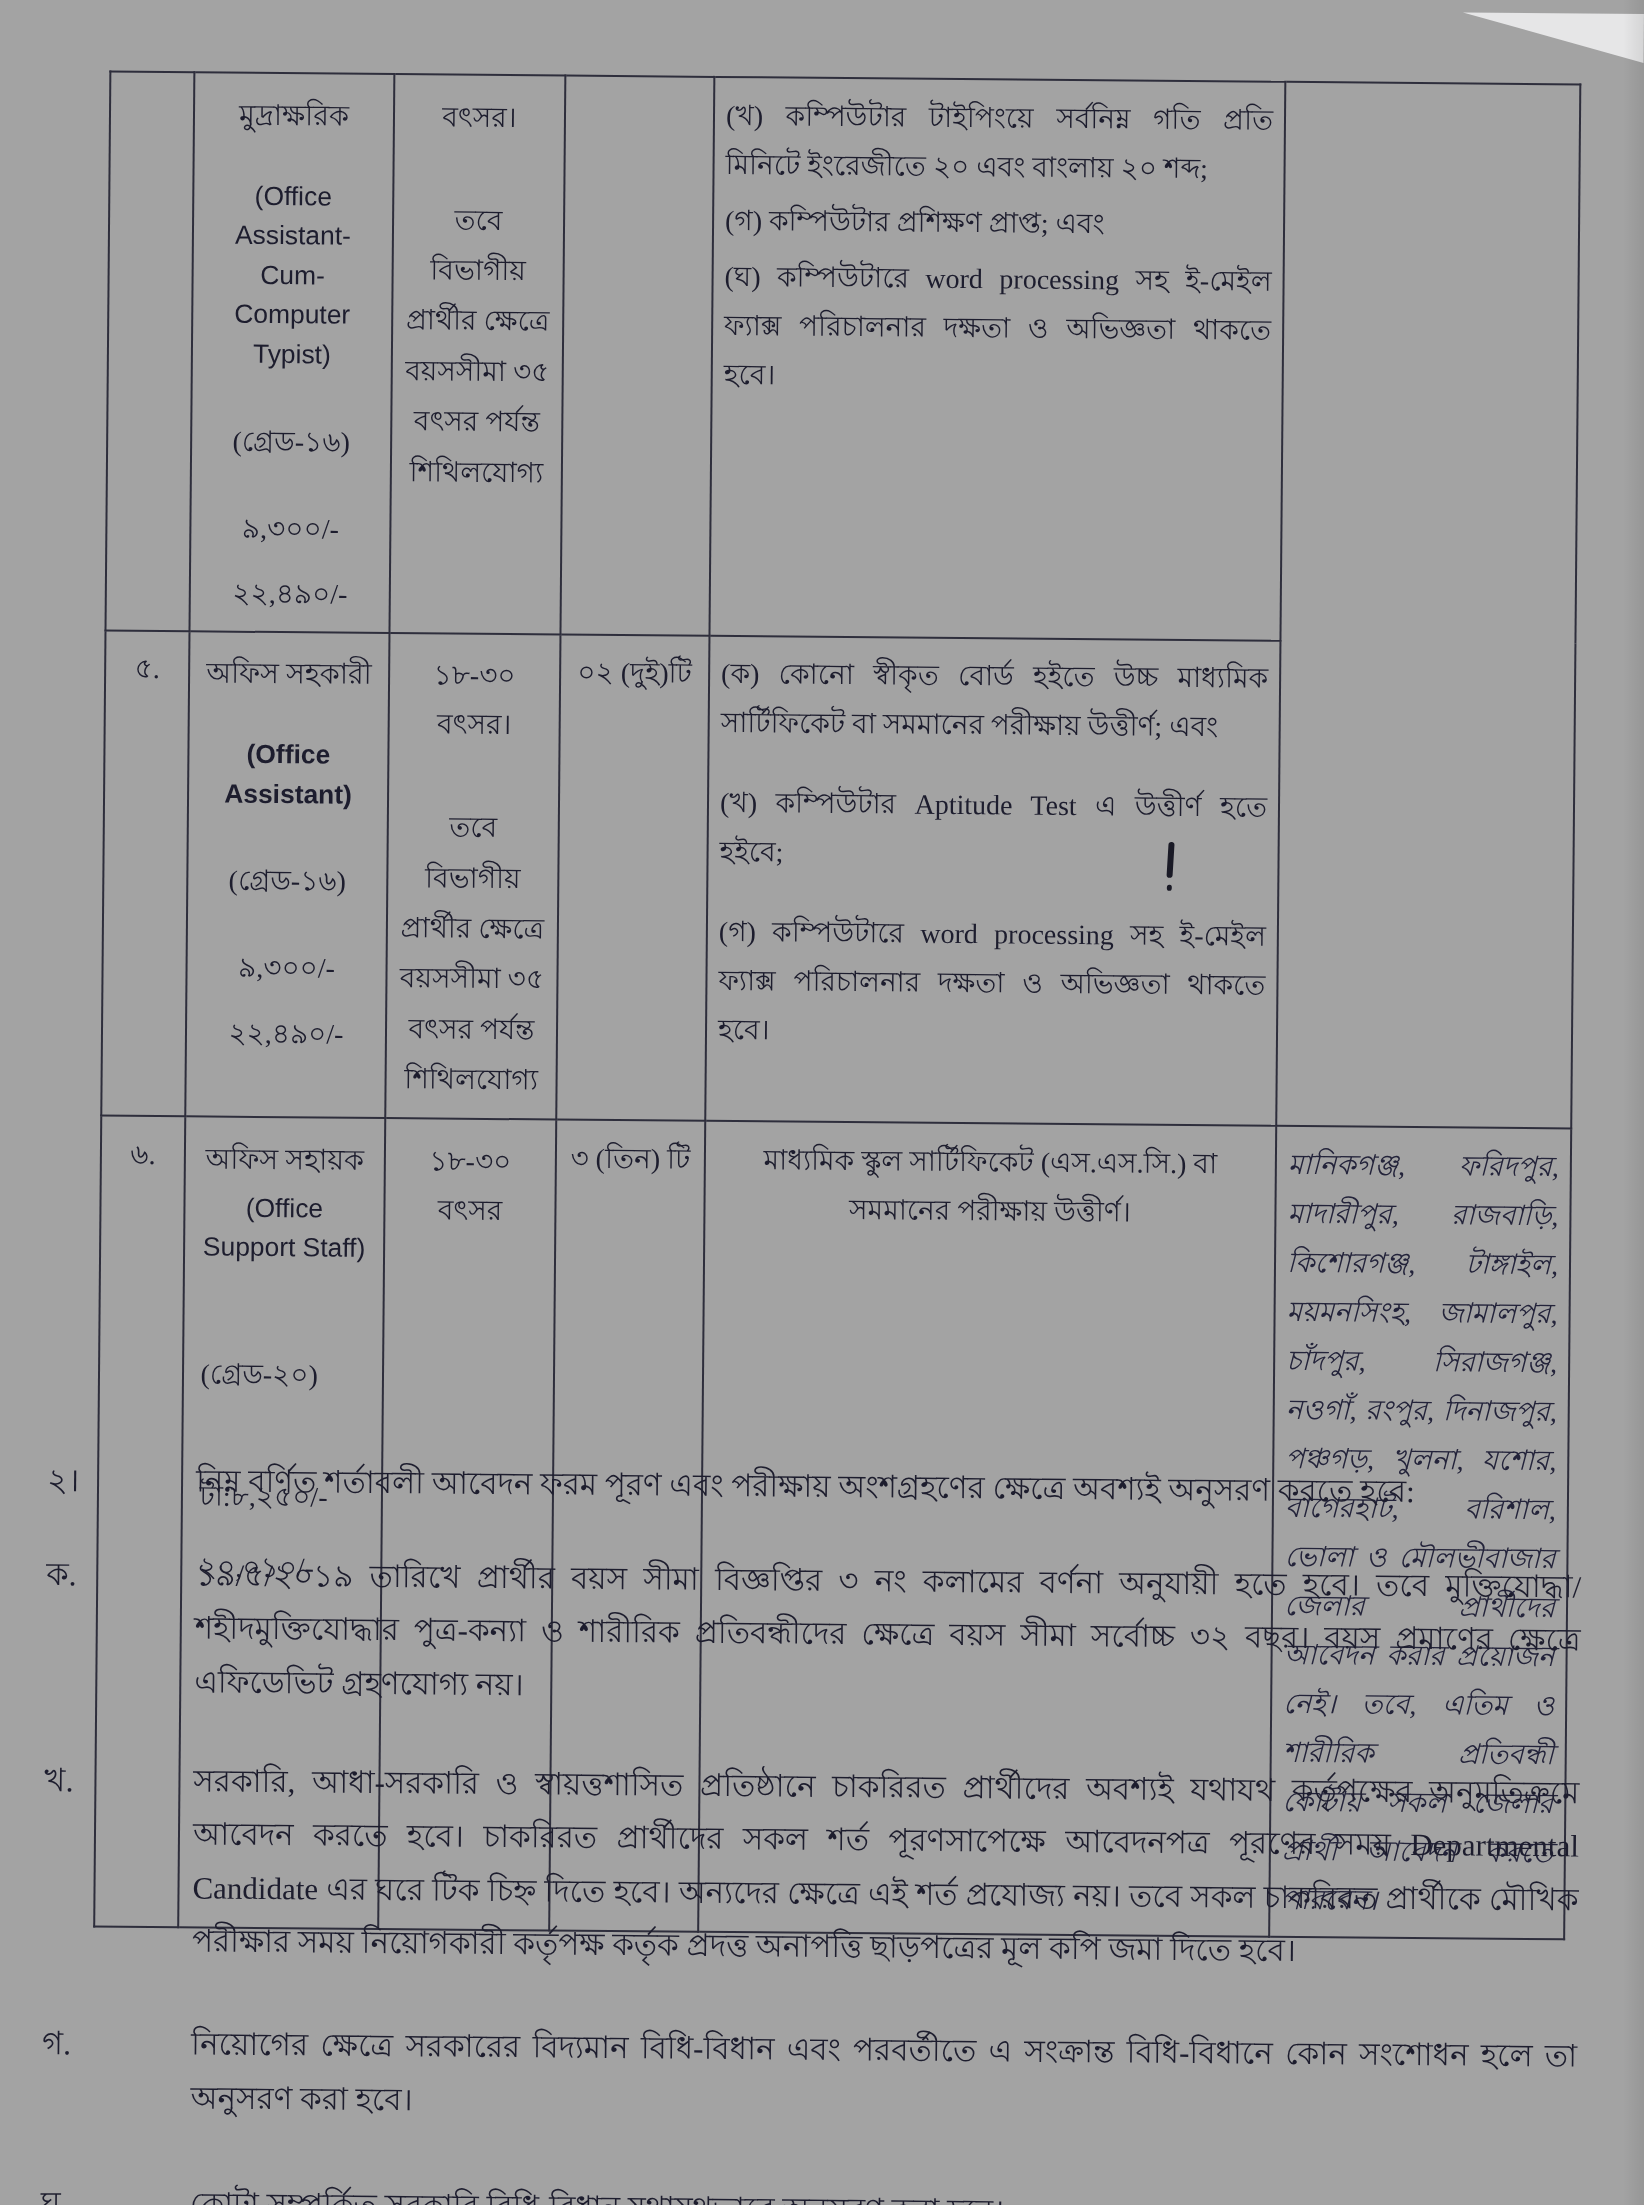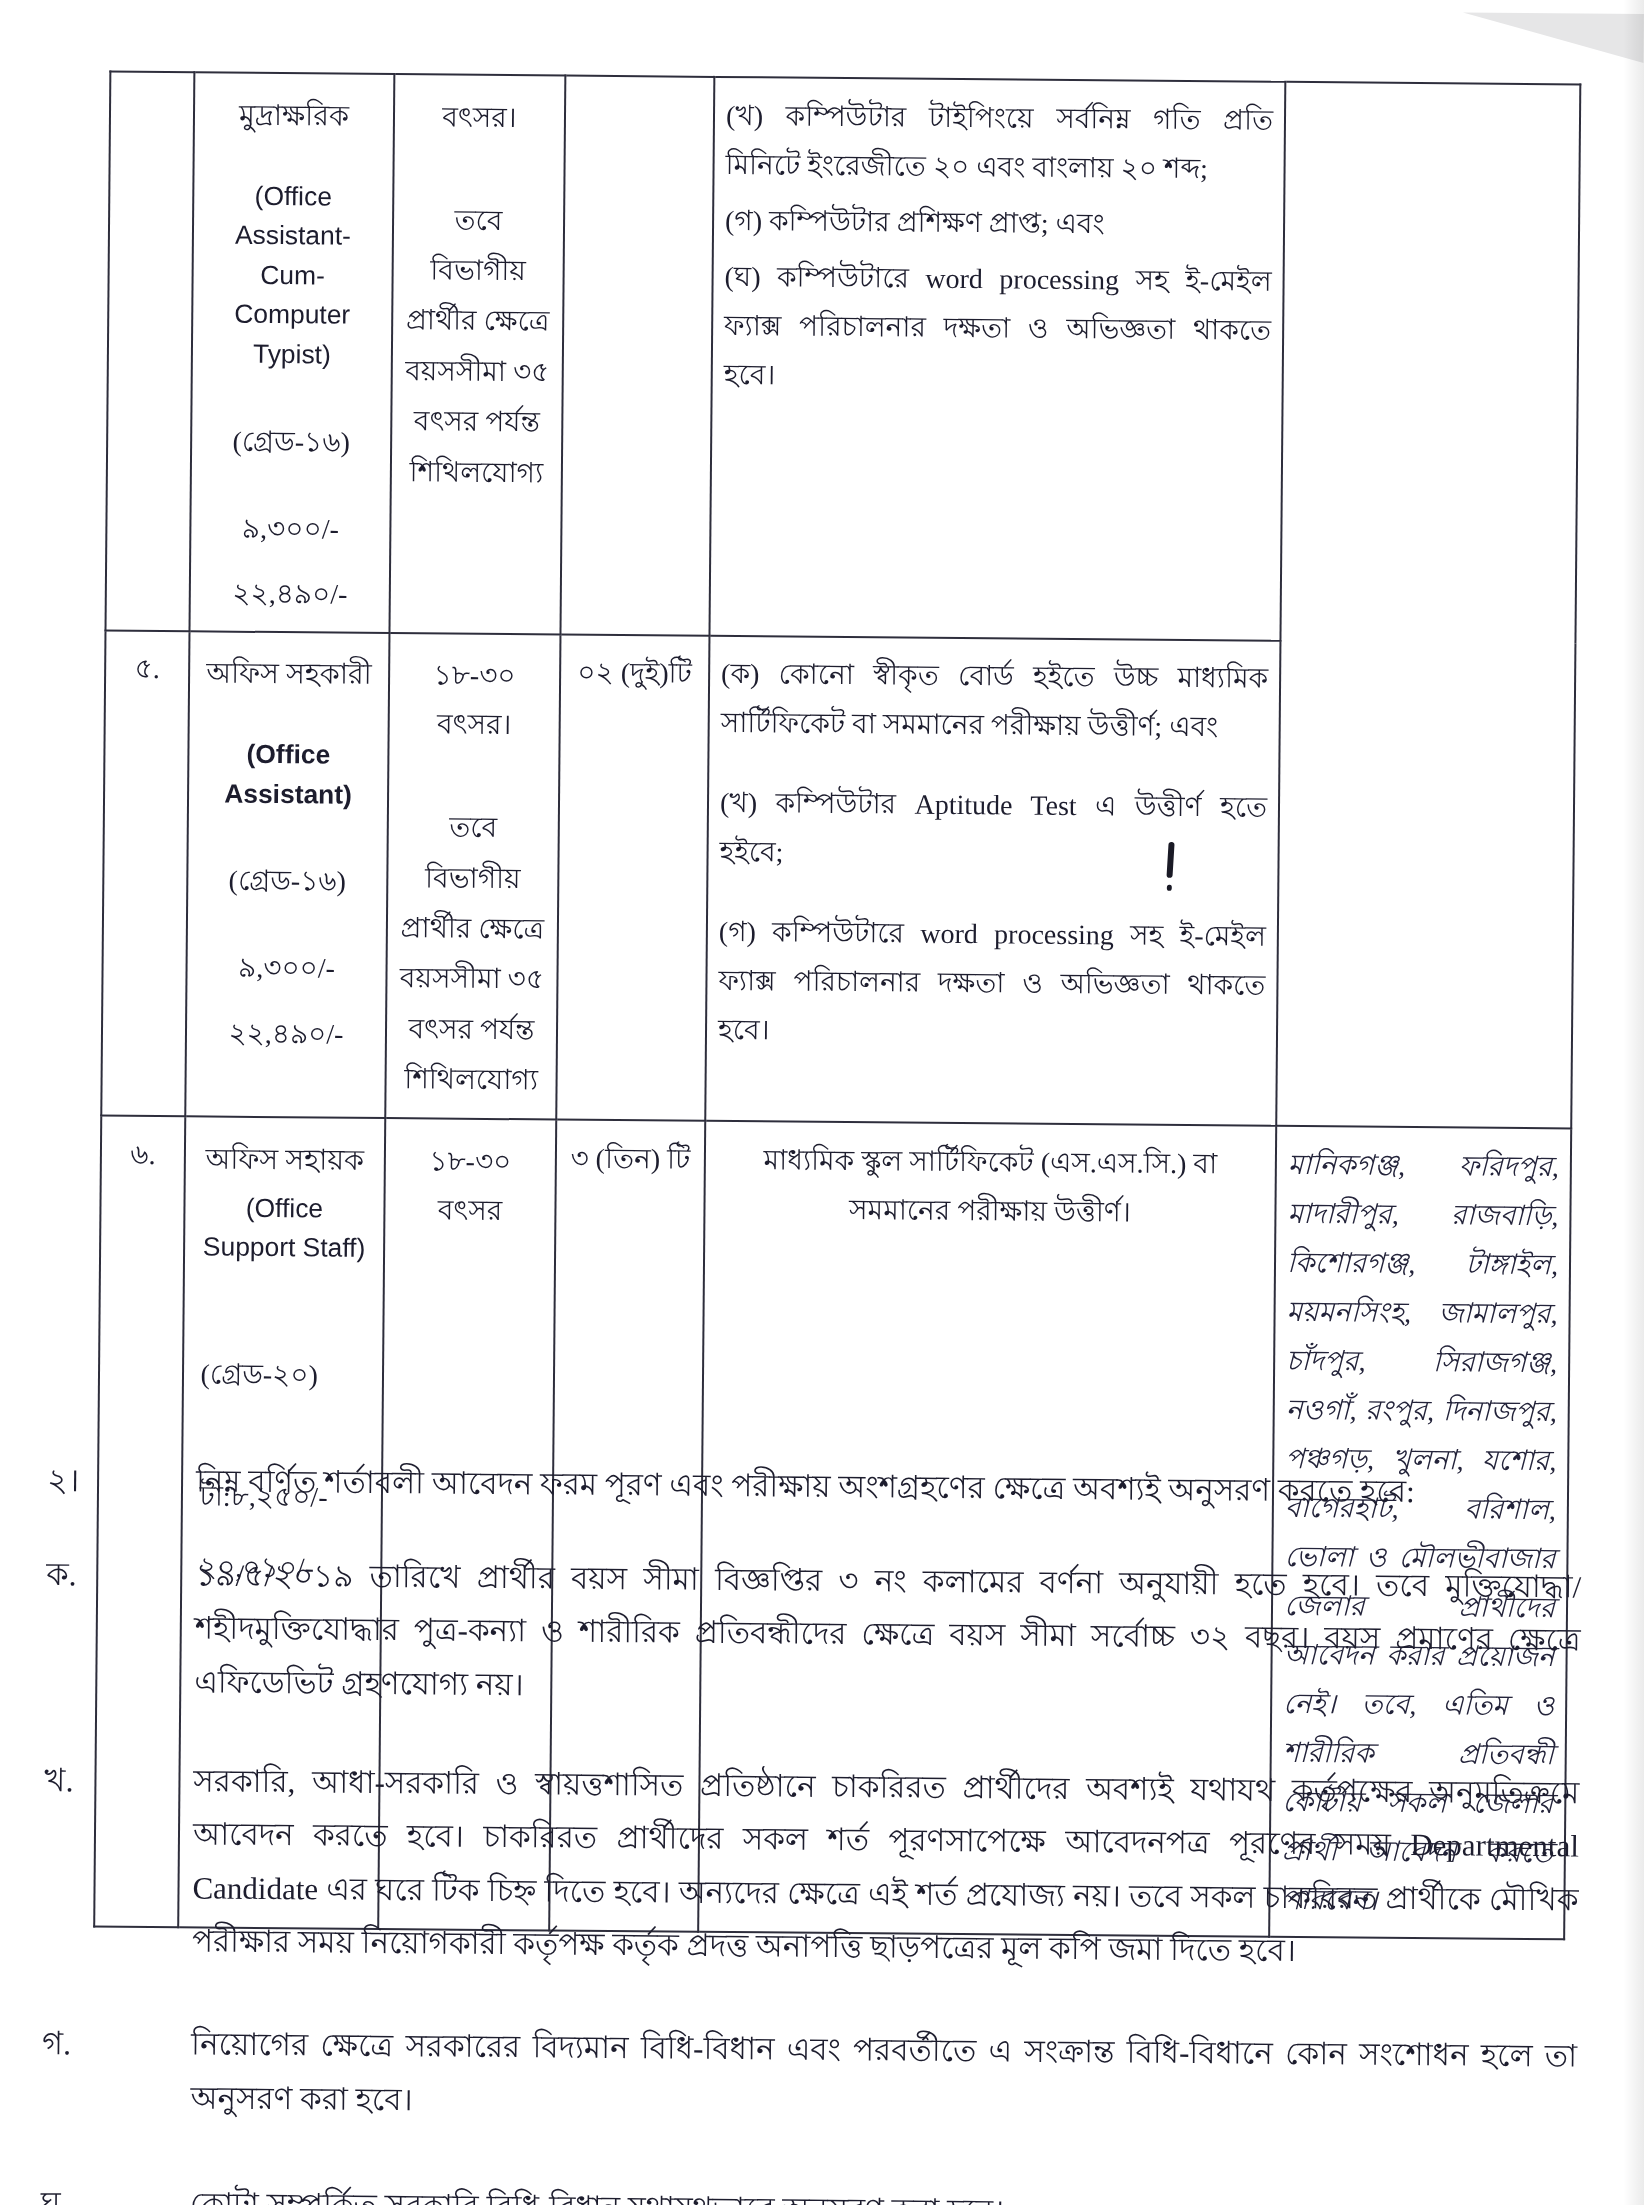--- a/index.html
+++ b/index.html
@@ -1,19 +1,19 @@
 <!DOCTYPE html>
 <html style="font-size:11px"><head>
 <meta charset="utf-8">
 <style>
   html,body{margin:0;padding:0;background:#ededee;}
   .sheet{
     position:relative;
     width:1644px;height:2205px;
-    background:#ffffff;
+    background:#a3a3a3;
     overflow:hidden;
     font-family:"Liberation Serif", serif;
     color:#1d1d2e;
   }
   .tilt{
     position:absolute;left:0;top:0;width:1644px;height:2205px;
     transform:rotate(0.5deg);
     transform-origin:42px 0;
   }
   

